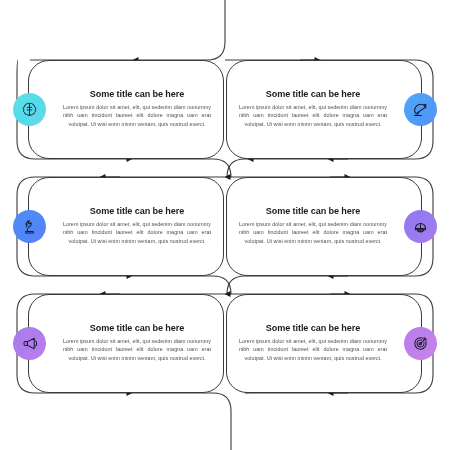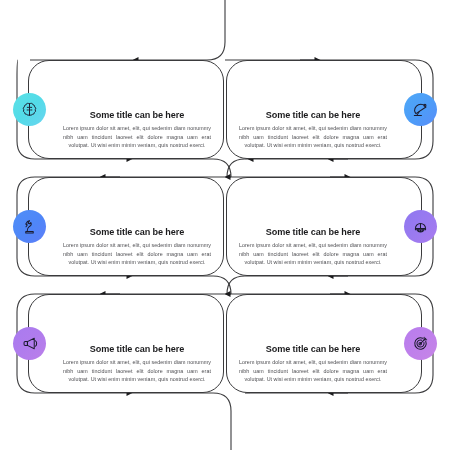--- a/index.html
+++ b/index.html
@@ -31,21 +31,21 @@
   }
   .card {
     position: absolute;
     box-sizing: border-box;
     border: 1.1px solid #3a3a3c;
     border-radius: 21px;
     background: #ffffff;
     display: flex;
     flex-direction: column;
     align-items: center;
-    justify-content: flex-end;
+    justify-content: center;
     padding: 6px 12px 8px 12px;
   }
   .card-title {
     font-size: 9.1px;
     font-weight: bold;
     color: #1b1b1d;
     letter-spacing: -0.1px;
     text-align: center;
     margin: 0 0 4px 0;
     line-height: 1.1;

